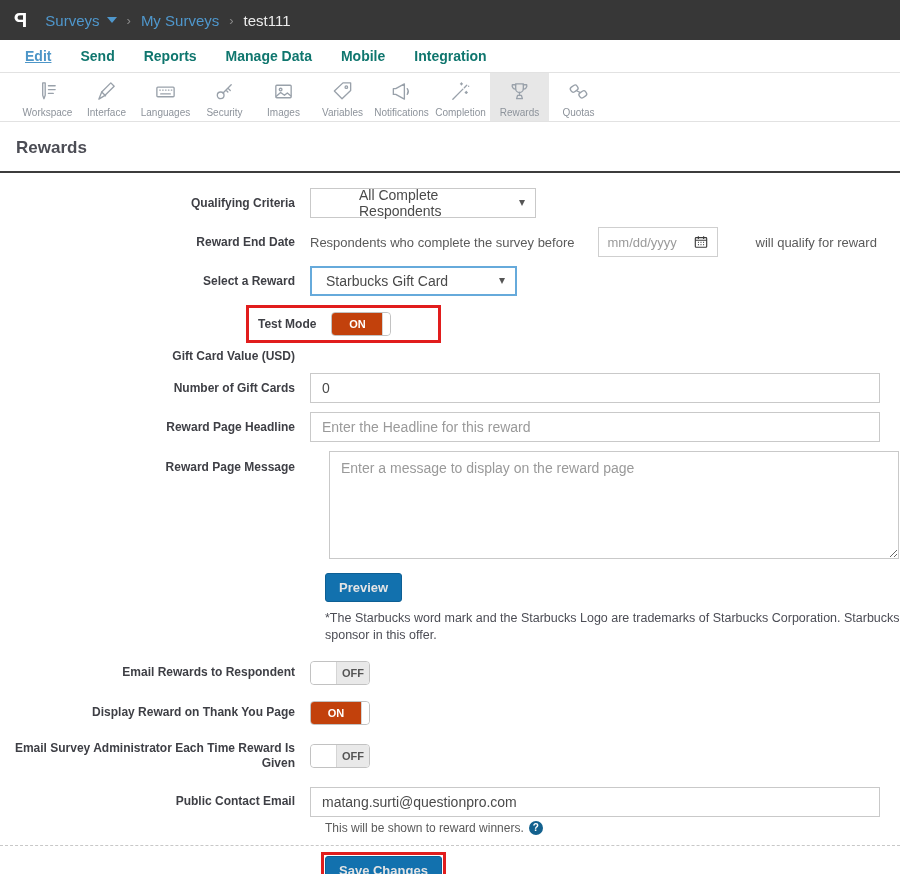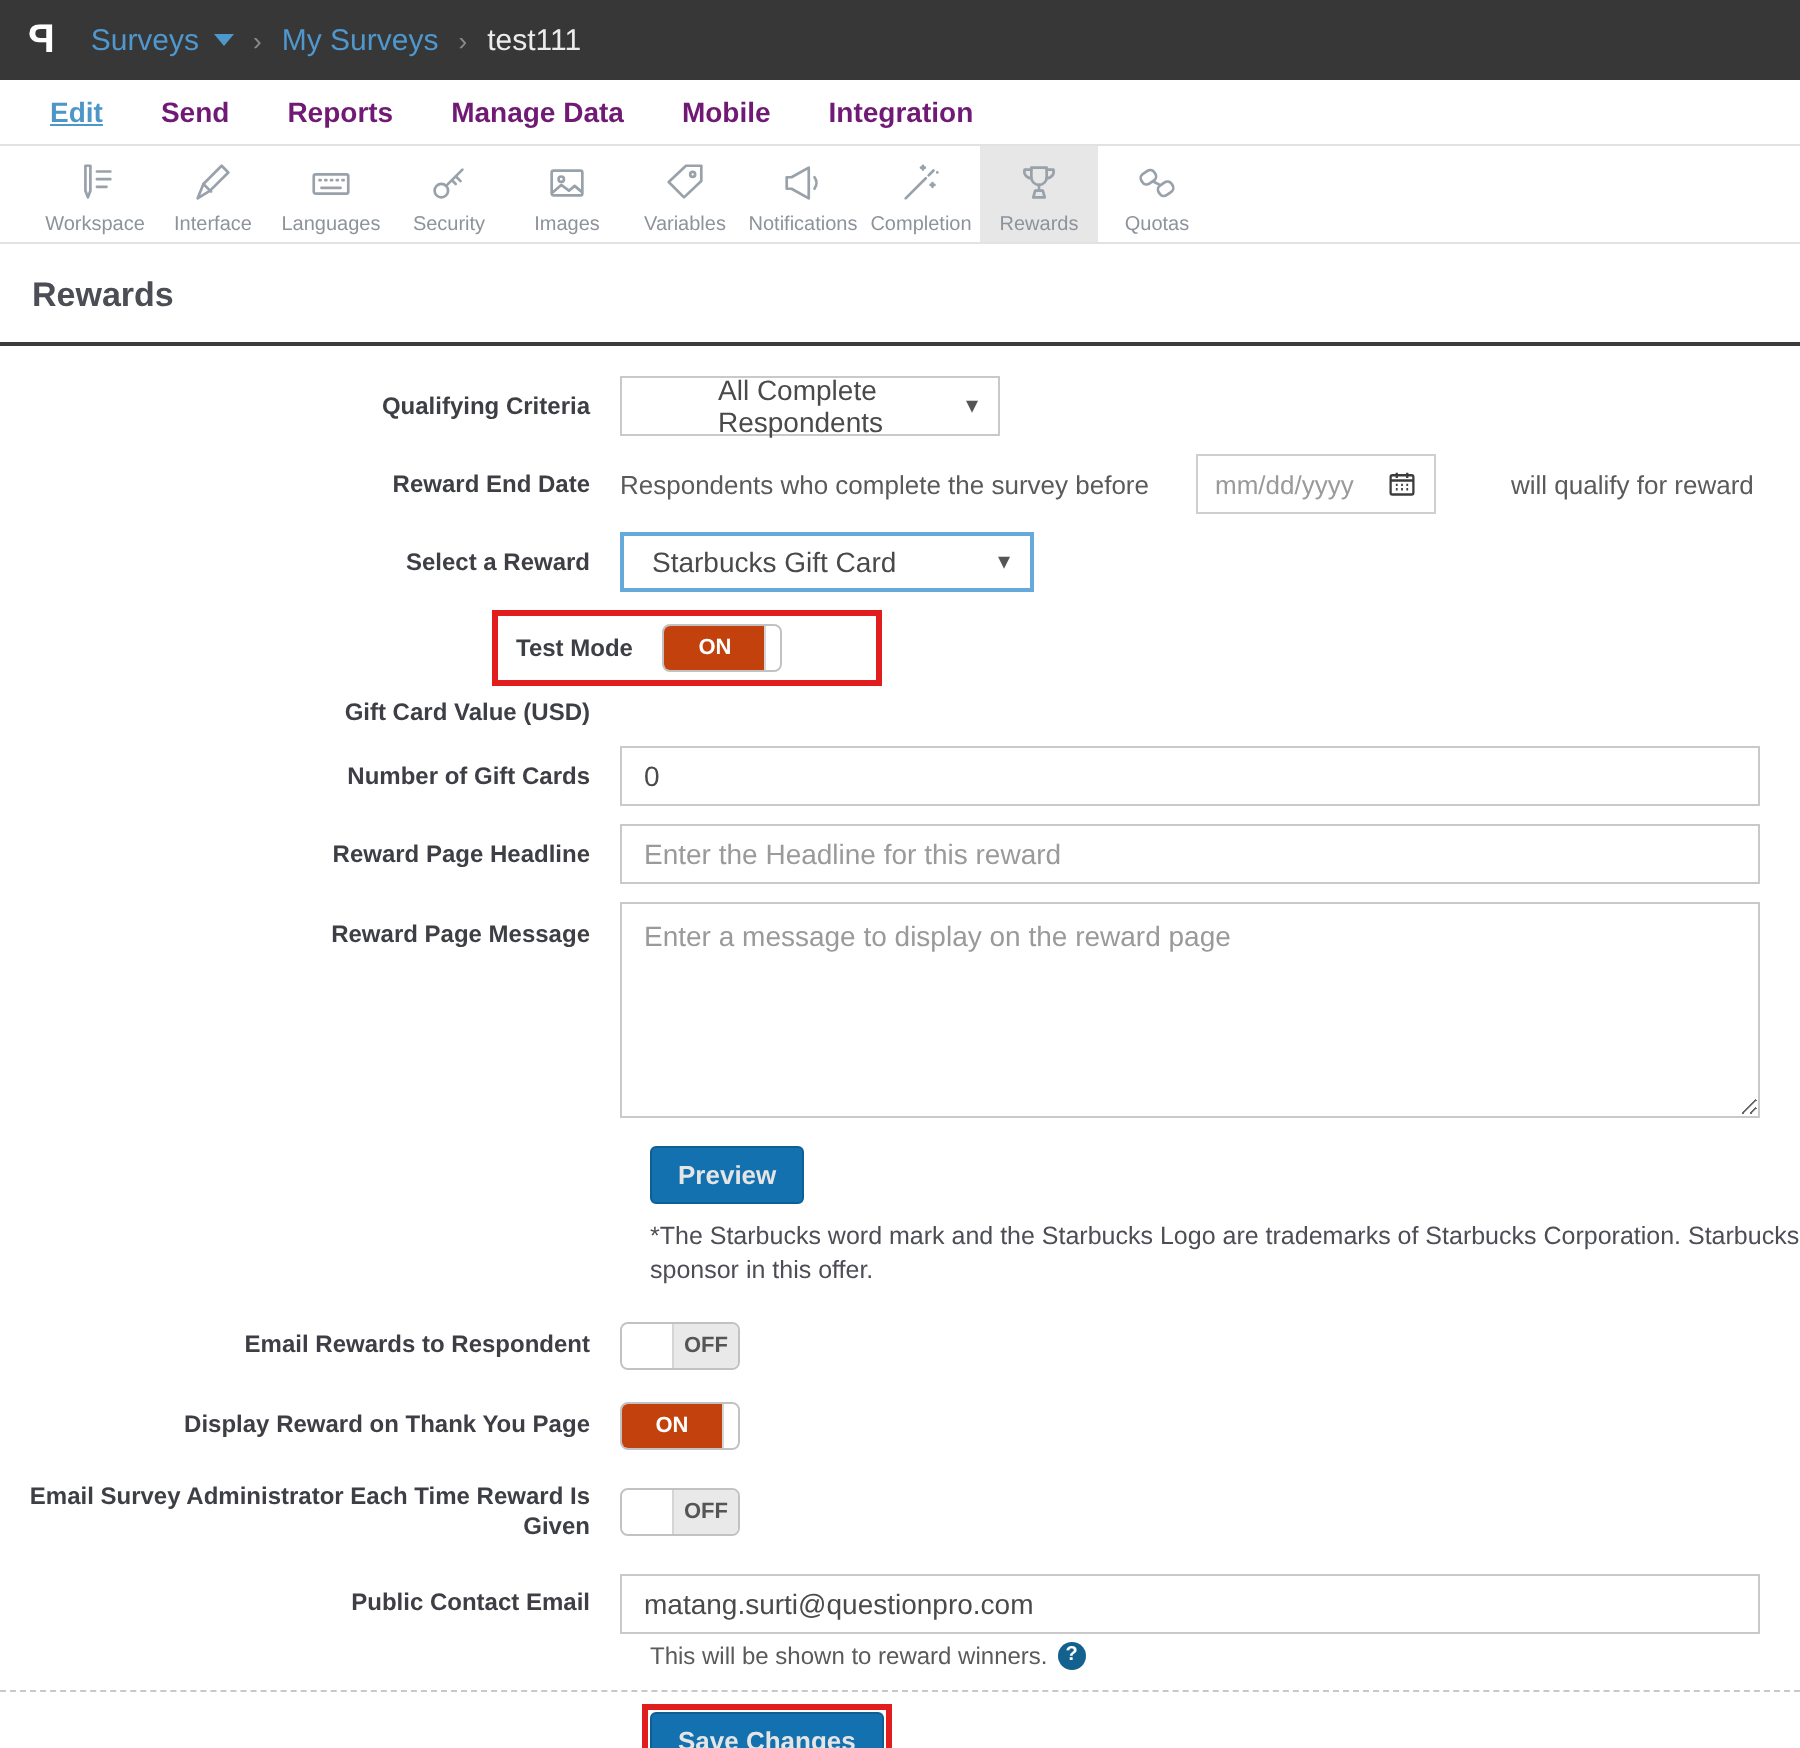--- a/index.html
+++ b/index.html
@@ -9,21 +9,21 @@
   .topbar { height:40px; background:#373737; display:flex; align-items:center; padding:0 14px; }
   .logo { color:#fff; font-size:20px; font-weight:bold; margin-right:18px; transform:scaleX(-1); display:inline-block; }
   .crumb-link { color:#4f97cc; font-size:15px; text-decoration:none; }
   .crumb-current { color:#ececec; font-size:15px; }
   .crumb-sep { color:#8a8a8a; font-size:13px; margin:0 10px; }
   .caret-down { display:inline-block; width:0; height:0; border-left:5px solid transparent;
     border-right:5px solid transparent; border-top:6px solid #4f97cc; margin-left:7px; vertical-align:middle; }
   
   .menubar { height:33px; background:#fff; border-bottom:1px solid #e2e2e2; display:flex;
     align-items:center; padding-left:25px; gap:29px; }
-  .menu-item { font-size:14px; font-weight:bold; color:#701a75; text-decoration:none; cursor:pointer; }
+  .menu-item { font-size:14px; font-weight:bold; color:#0f766e; text-decoration:none; cursor:pointer; }
   .menu-item.active { color:#4d96c8; text-decoration:underline; }
   
   .toolbar { height:49px; border-bottom:1px solid #e2e2e2; display:flex; align-items:stretch;
     padding:0 0 0 18px; }
   .tool-item { width:59px; display:flex; flex-direction:column; align-items:center;
     justify-content:center; gap:4px; cursor:pointer; padding-top:4px; }
   .tool-item.active { background:#e7e7e7; }
   .tool-item svg { width:23px; height:23px; stroke:#99a1aa; fill:none; stroke-width:1.4;
     stroke-linecap:round; stroke-linejoin:round; }
   .tool-label { font-size:10px; color:#8d939b; }
@@ -35,32 +35,32 @@
   .form { padding-top:15px; }
   .frow { display:flex; align-items:center; margin-bottom:9px; }
   .flabel { width:310px; min-width:310px; text-align:right; padding-right:15px;
     font-size:12px; font-weight:bold; color:#3e3f45; line-height:1.25; }
   .fcontrol { display:flex; align-items:center; }
   .selectbox { position:relative; height:30px; border:1px solid #c9c9c9; background:#fff;
     display:flex; align-items:center; padding:0 30px 0 14px; font-size:14px; color:#4a4a4a; cursor:pointer; }
   .selectbox::after { content:"▾"; position:absolute; right:10px; top:50%; transform:translateY(-54%);
     font-size:12px; color:#555; }
   .selectbox.focused { border:2px solid #66aadb; }
-  .w-qc { width:190px;padding-left:48px; } .w-reward { width:207px; } .w-gcv { width:106px; }
+  .w-qc { width:226px;padding-left:48px; } .w-reward { width:207px; } .w-gcv { width:106px; }
   .inline-text { font-size:13px; color:#5a5a5a; }
   .date-input { width:120px; height:30px; border:1px solid #cfcfcf; display:flex; align-items:center;
     padding:0 9px; margin-left:23px; cursor:text; }
   .date-ph { font-size:13px; color:#9a9a9a; flex:1; }
   .date-input svg { width:14px; height:14px; stroke:#3c3c3c; fill:none; stroke-width:1.3; }
   .suffix-text { margin-left:38px; }
   .text-input { height:30px; width:570px; border:1px solid #c9c9c9; padding:0 11px;
     font-size:14px; color:#4a4a4a; font-family:"Liberation Sans", sans-serif; }
   .text-input::placeholder, textarea::placeholder { color:#9a9a9a; }
   textarea.msg-area { width:570px; height:108px; border:1px solid #c9c9c9; padding:8px 11px;
-    font-size:14px; color:#4a4a4a; font-family:"Liberation Sans", sans-serif; resize:both; }
+    font-size:14px; color:#4a4a4a; font-family:"Liberation Sans", sans-serif; resize:both;margin-left:19px; }
   
   .toggle { width:60px; height:24px; border:1px solid #c2c2c2; border-radius:4px; display:flex;
     overflow:hidden; cursor:pointer; background:#fff; }
   .tg-on-seg { width:50px; background:#c2410c; color:#fff; font-size:11px; font-weight:bold;
     display:flex; align-items:center; justify-content:center; }
   .tg-knob-r { flex:1; background:#fff; border-left:1px solid #d5d5d5; border-radius:0 3px 3px 0; }
   .tg-knob-l { width:26px; background:#fff; border-right:1px solid #d5d5d5; border-radius:3px 0 0 3px; }
   .tg-off-seg { flex:1; background:#e9e9e9; color:#555; font-size:11px; font-weight:bold;
     display:flex; align-items:center; justify-content:center; }
   

